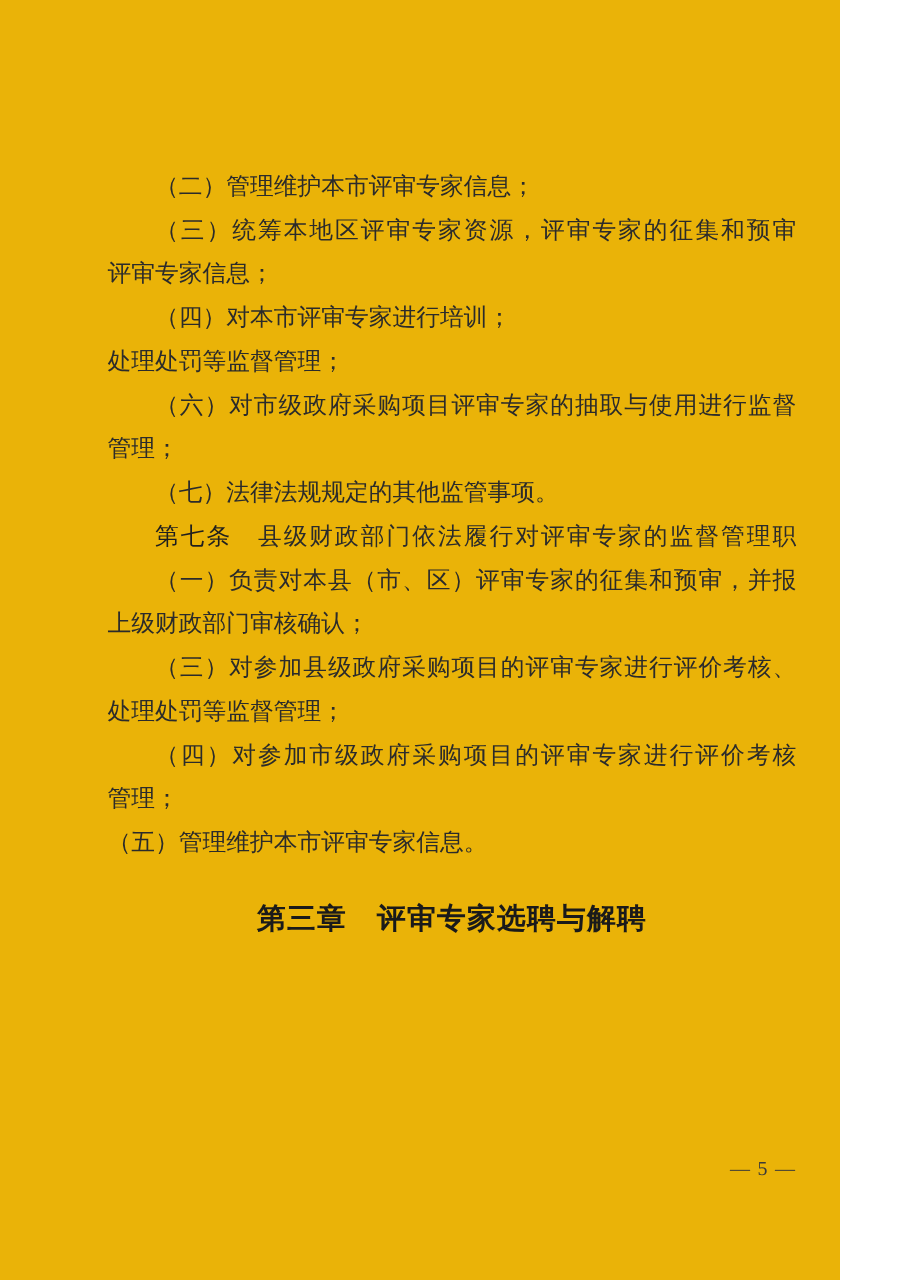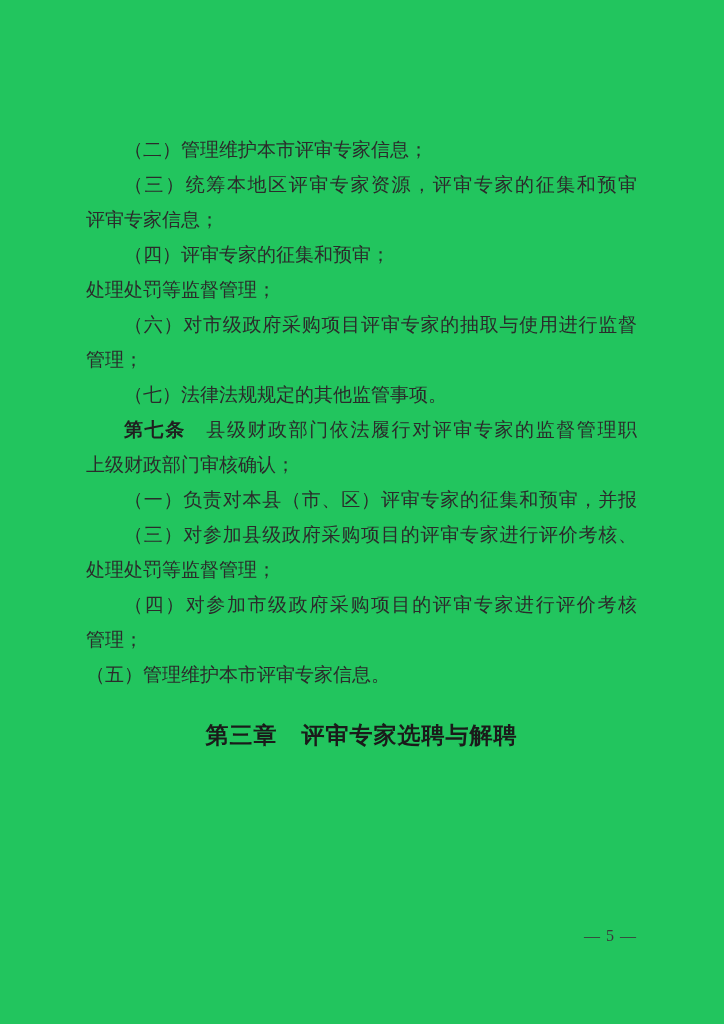--- a/index.html
+++ b/index.html
@@ -1,23 +1,23 @@
 <!DOCTYPE html>
 <html><head>
 <meta charset="utf-8">
 <style>
   html, body {
     margin: 0;
     padding: 0;
   }
   .page {
     position: relative;
-    width: 724px;
+    width: 672px;
     height: 1024px;
-    background: #22c55e;
+    background: #eab308;
     overflow: hidden;
     font-family: "Liberation Serif", "DejaVu Serif", serif;
   }
   .doc-body {
     position: absolute;
     left: 86px;
     top: 132px;
     width: 551px;
   }
   .line {
@@ -30,26 +30,26 @@
     overflow: hidden;
   }
   .line.indent {
     text-indent: 2em;
   }
   .line.fill {
     text-align: justify;
     text-align-last: justify;
   }
   .line b {
-    font-weight: bold;
+    font-weight: normal;
     color: #1f1f1f;
   }
   .chapter-heading {
     margin: 26px 0 0 0;
-    font-family: Liberation Serif, serif;
+    font-family: Liberation Mono, monospace;
     font-weight: bold;
     font-size: 23px;
     line-height: 36px;
     color: #1a1a1a;
     text-align: center;
     letter-spacing: 1px;
   }
   .page-number {
     position: absolute;
     left: 86px;
@@ -64,28 +64,28 @@
 </style>
 </head>
 <body>
 
 <div class="page">
   <div class="doc-body">
     <div id="lines-container">
         <div class="line indent">（二）管理维护本市评审专家信息；</div>
         <div class="line indent fill">（三）统筹本地区评审专家资源，评审专家的征集和预审</div>
         <div class="line">评审专家信息；</div>
-        <div class="line indent">（四）评审专家的征集和预审；</div>
+        <div class="line indent">（四）对本市评审专家进行培训；</div>
         <div class="line">处理处罚等监督管理；</div>
         <div class="line indent fill">（六）对市级政府采购项目评审专家的抽取与使用进行监督</div>
         <div class="line">管理；</div>
         <div class="line indent">（七）法律法规规定的其他监管事项。</div>
         <div class="line indent fill"><b>第七条</b>　县级财政部门依法履行对评审专家的监督管理职</div>
+        <div class="line indent fill">（一）负责对本县（市、区）评审专家的征集和预审，并报</div>
         <div class="line">上级财政部门审核确认；</div>
-        <div class="line indent fill">（一）负责对本县（市、区）评审专家的征集和预审，并报</div>
         <div class="line indent fill">（三）对参加县级政府采购项目的评审专家进行评价考核、</div>
         <div class="line">处理处罚等监督管理；</div>
         <div class="line indent fill">（四）对参加市级政府采购项目的评审专家进行评价考核</div>
         <div class="line">管理；</div>
         <div class="line">（五）管理维护本市评审专家信息。</div>
       </div>
     <h2 class="chapter-heading">第三章　评审专家选聘与解聘</h2>
   </div>
   <div class="page-number">— 5 —</div>
 </div>

